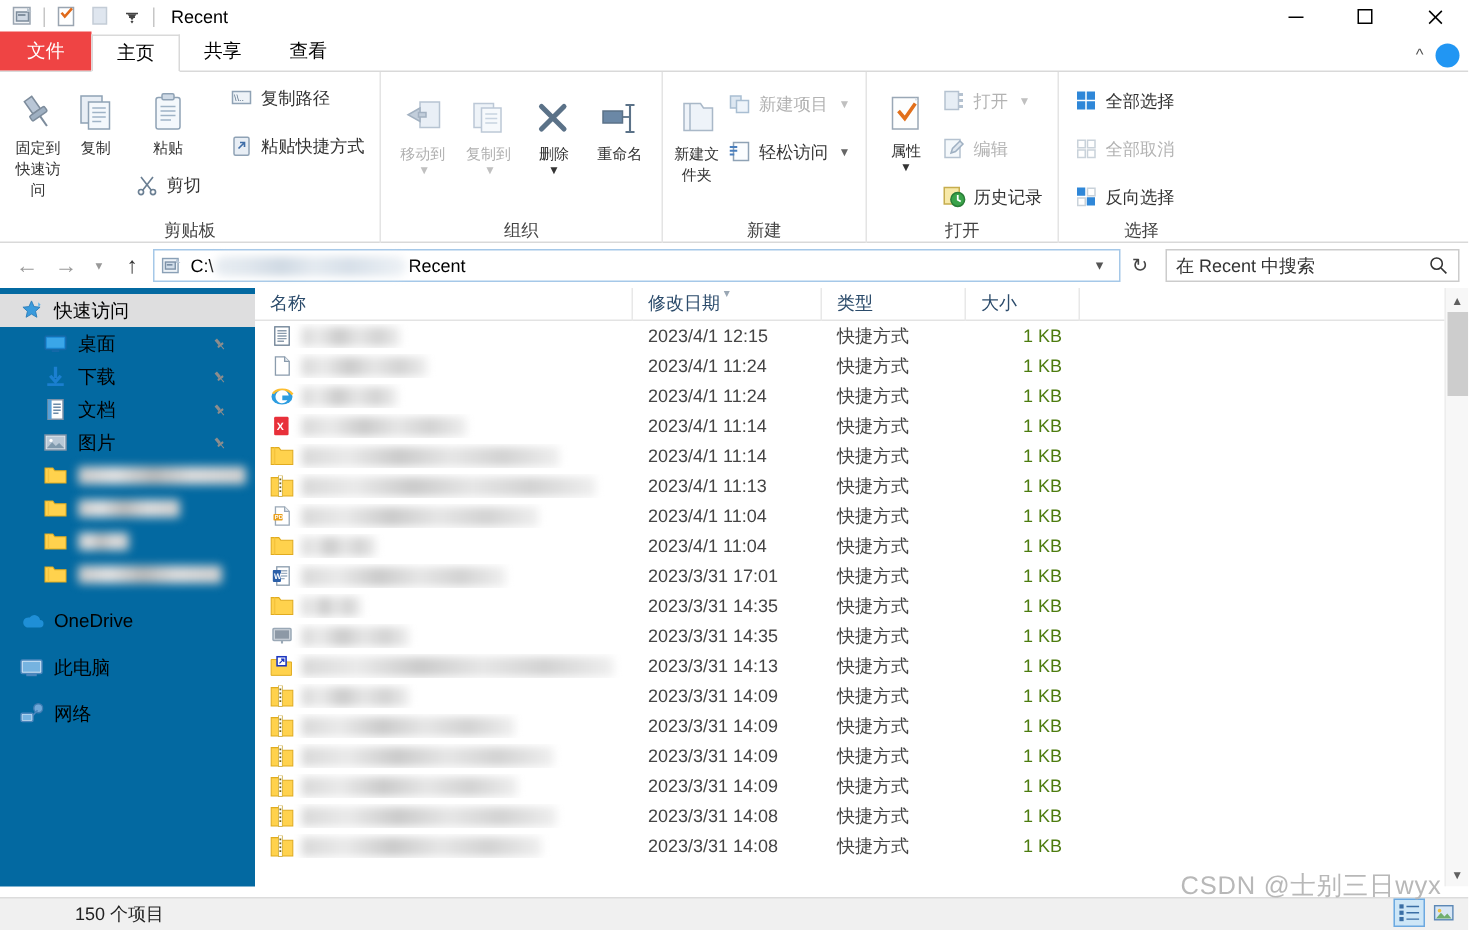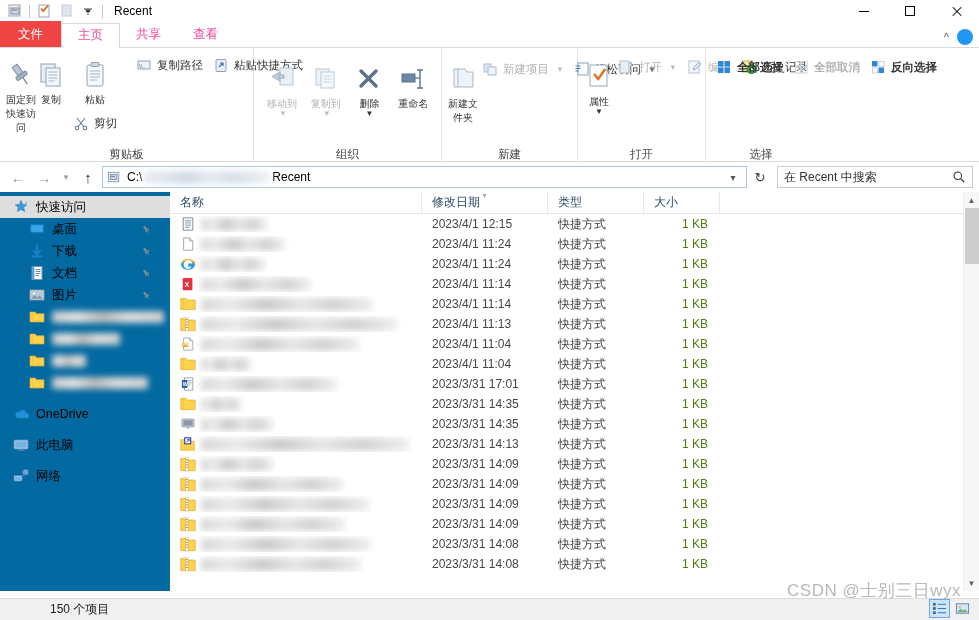--- a/index.html
+++ b/index.html
@@ -21,39 +21,39 @@
   .winbtn { width:46px; height:22px; display:flex; align-items:center; justify-content:center; }
   .glyph-min { width:10px; height:1px; background:#000; }
   .glyph-max { width:10px; height:10px; border:1px solid #000; }
   .glyph-close { position:relative; width:11px; height:11px; }
   .glyph-close:before,.glyph-close:after { content:""; position:absolute; left:0; top:5px; width:12px; height:1px; background:#000; }
   .glyph-close:before { transform:rotate(45deg); }
   .glyph-close:after { transform:rotate(-45deg); }
 
   
   .tabrow { position:relative; height:26px; background:#fff; display:flex; align-items:flex-end; border-bottom:1px solid #d9d9d9; }
-  .tab { height:25px; padding:0 16px; display:flex; align-items:center; font-size:12.5px; color:#ec4899; }
+  .tab { height:25px; padding:0 16px; display:flex; align-items:center; font-size:12.5px; color:#000000; }
   .tab.file { background:#ef4444; color:#fff; font-weight:normal; padding:0 18px; height:26px; }
   .tab.active { background:#fff; border:1px solid #d9d9d9; border-bottom:1px solid #fff; position:relative; top:1px; }
   .ribbon-right { position:absolute; right:6px; bottom:2px; display:flex; align-items:center; gap:8px; }
   .chev-up { color:#555; font-size:11px; }
   .help-circle { width:16px; height:16px; border-radius:50%; background:#2196f3; }
 
   
   .ribbon { height:114px; background:#fff; border-bottom:1px solid #d9d9d9; display:flex; position:relative; }
   .rgroup { position:relative; height:114px; display:flex; flex-direction:column; border-right:1px solid #e4e4e4; }
   .rgroup-body { flex:1; display:flex; align-items:flex-start; padding:4px 6px 0 6px; }
   .rgroup-title { height:16px; line-height:16px; text-align:center; font-size:11.5px; color:#444; }
 
   .bigbtn { width:58px; display:flex; flex-direction:column; align-items:center; padding-top:4px; }
   .bigbtn .ic { height:34px; display:flex; align-items:flex-end; justify-content:center; }
   .bigbtn .lbl { font-size:10px; color:#333; text-align:center; line-height:14px; margin-top:3px; }
   .bigbtn.dis .lbl { color:#b0b0b0; }
 
-  .smallcol { display:flex; flex-direction:row; padding-top:3px; gap:2px; }
+  .smallcol { display:flex; flex-direction:column; padding-top:3px; gap:12px; }
   .smallbtn { height:20px; display:flex; align-items:center; gap:5px; padding:0 4px; }
   .smallbtn .lbl { font-size:11.5px; color:#333; white-space:nowrap; }
   .smallbtn.dis .lbl { color:#b3b3b3; }
   .caret { font-size:8px; color:#666; margin-left:2px; }
   .caret.dis { color:#c0c0c0; }
   .minicaret { font-size:8px; color:#777; line-height:6px; }
 
   
   .navbar { height:30px; background:#fff; display:flex; align-items:center; padding:0 6px; gap:2px; }
   .navbtn { width:24px; height:24px; display:flex; align-items:center; justify-content:center; color:#999; font-size:15px; }
@@ -372,21 +372,21 @@
                 <path d="M10.5 7v3.2l2 1.2" stroke="#fff" stroke-width="1.2" fill="none"></path>
               </svg>
             <span class="lbl">历史记录</span>
           </div>
         </div>
       </div>
       <div class="rgroup-title">打开</div>
     </div>
 
     <div class="rgroup" style="width:110px;border-right:none;">
-      <div class="rgroup-body" style="padding-top:6px;font-weight:bold;">
+      <div class="rgroup-body" style="padding-top:6px;">
         <div class="smallcol">
           <div class="smallbtn">
             <svg width="16" height="16" viewBox="0 0 16 16">
                 <rect x="2" y="2" width="5.5" height="5.5" fill="#2f87d8"></rect>
                 <rect x="8.5" y="2" width="5.5" height="5.5" fill="#2f87d8"></rect>
                 <rect x="2" y="8.5" width="5.5" height="5.5" fill="#2f87d8"></rect>
                 <rect x="8.5" y="8.5" width="5.5" height="5.5" fill="#2f87d8"></rect>
               </svg>
             <span class="lbl">全部选择</span>
           </div>

